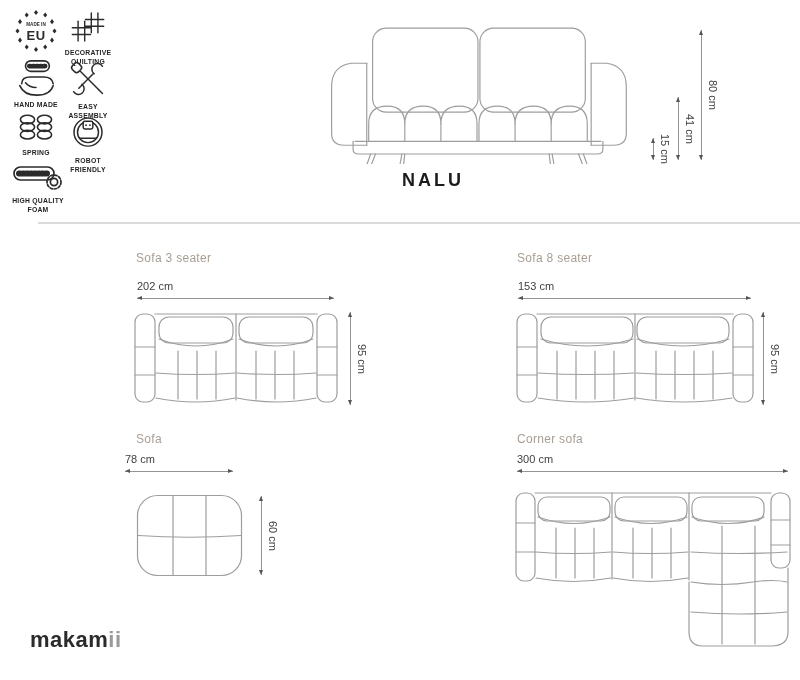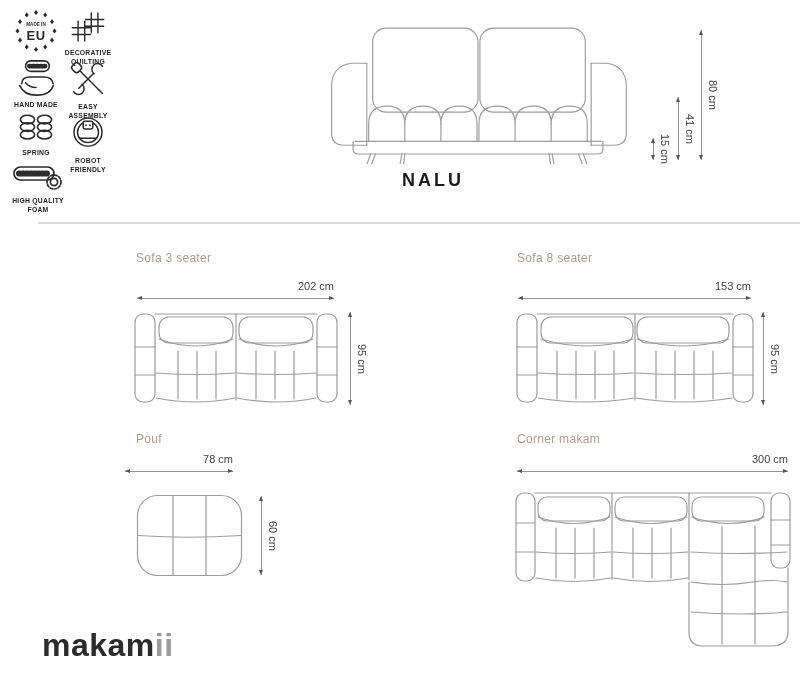--- a/index.html
+++ b/index.html
@@ -16,37 +16,37 @@
     letter-spacing:.25px;line-height:1.3;max-width:52px;
   }
   svg.icon{stroke:#2b2b2b;fill:none;stroke-width:1.7;stroke-linecap:round;stroke-linejoin:round}
   svg.icon .fill{fill:#2b2b2b;stroke:none}
   svg.icon text{stroke:none;fill:#2b2b2b;font-family:"Liberation Sans",sans-serif}
 
   
   svg.line-art{stroke:#9d9d9d;fill:none;stroke-width:1.2;stroke-linecap:round;stroke-linejoin:round}
 
   
-  .dim-h{position:absolute;display:flex;flex-direction:column;align-items:flex-end}
+  .dim-h{position:absolute;display:flex;flex-direction:column;align-items:flex-start}
   .dim-h .lbl{font-size:11px;color:#3f3f3f;margin-bottom:6px;white-space:nowrap}
   .dim-line{position:relative;height:1px;background:#949494;width:100%}
   .dim-line::before{content:"";position:absolute;left:0;top:-2.5px;border-top:2.5px solid transparent;border-bottom:2.5px solid transparent;border-right:5px solid #555}
   .dim-line::after{content:"";position:absolute;right:0;top:-2.5px;border-top:2.5px solid transparent;border-bottom:2.5px solid transparent;border-left:5px solid #555}
 
   .dim-v{position:absolute;display:flex;flex-direction:row;align-items:center}
   .dim-vline{position:relative;width:1px;background:#949494;height:100%}
   .dim-vline::before{content:"";position:absolute;top:0;left:-2.5px;border-left:2.5px solid transparent;border-right:2.5px solid transparent;border-bottom:5px solid #555}
   .dim-vline::after{content:"";position:absolute;bottom:0;left:-2.5px;border-left:2.5px solid transparent;border-right:2.5px solid transparent;border-top:5px solid #555}
   .dim-v .lbl{writing-mode:vertical-rl;font-size:11px;color:#3f3f3f;margin-left:5px;white-space:nowrap}
 
   
   .section-label{position:absolute;font-size:12px;color:#a89e93;letter-spacing:.3px}
   .title{position:absolute;font-size:18px;font-weight:700;letter-spacing:3px;color:#1c1c1c;text-align:left}
   .divider{position:absolute;left:38px;right:0;top:222px;height:2px;background:#dbdbdb}
-  .logo{position:absolute;left:42px;top:627px;font-size:32px;font-weight:700;letter-spacing:.5px;color:#2b2b2b}
+  .logo{position:absolute;left:30px;top:627px;font-size:22px;font-weight:700;letter-spacing:.5px;color:#2b2b2b}
   .logo .accent{color:#9a9a9a}
 </style>
 </head>
 <body>
 
 <div class="badge" style="left:10px;top:8px;width:52px">
   <svg class="icon" width="46" height="46" viewBox="0 0 46 46">
     <g class="fill">
       <path d="M41.5,23 m0,-2.6 l2,2.6 l-2,2.6 l-2,-2.6 z"></path>
       <path d="M39,13.7 m0,-2.6 l2,2.6 l-2,2.6 l-2,-2.6 z"></path>
@@ -243,37 +243,37 @@
   <path d="M22,63 Q70,66 118,63"></path>
     <path d="M120,63 Q168,66 216,63"></path>
   <path d="M22,88 Q70,96 118,88"></path>
     <path d="M120,88 Q168,96 216,88"></path>
 </svg>
 <div class="dim-v" style="left:763px;top:312px;height:93px">
   <div class="dim-vline"></div>
   <div class="lbl">95 cm</div>
 </div>
 
-<div class="section-label" style="left:136px;top:432px">Pouf</div>
+<div class="section-label" style="left:136px;top:432px">Sofa</div>
 <div class="dim-h" style="left:125px;top:453px;width:108px">
   <div class="lbl">78 cm</div>
   <div class="dim-line"></div>
 </div>
 <svg class="line-art abs" style="left:136px;top:494px" width="107" height="83" viewBox="0 0 107 83">
   <rect x="1.5" y="1.5" width="104" height="80" rx="20"></rect>
   <line x1="37" y1="2" x2="37" y2="81"></line>
   <line x1="70" y1="2" x2="70" y2="81"></line>
   <path d="M2,41.5 Q53,45 105,41.5"></path>
 </svg>
 <div class="dim-v" style="left:261px;top:496px;height:79px">
   <div class="dim-vline"></div>
   <div class="lbl">60 cm</div>
 </div>
 
-<div class="section-label" style="left:517px;top:432px">Corner makam</div>
+<div class="section-label" style="left:517px;top:432px">Corner sofa</div>
 <div class="dim-h" style="left:517px;top:453px;width:271px">
   <div class="lbl">300 cm</div>
   <div class="dim-line"></div>
 </div>
 <svg class="line-art abs" style="left:515px;top:490px" width="276" height="160" viewBox="0 0 276 160">
 
   <rect x="1" y="3" width="19" height="88" rx="8"></rect>
   <line x1="1" y1="33" x2="20" y2="33"></line>
     <line x1="1" y1="62" x2="20" y2="62"></line>
 

